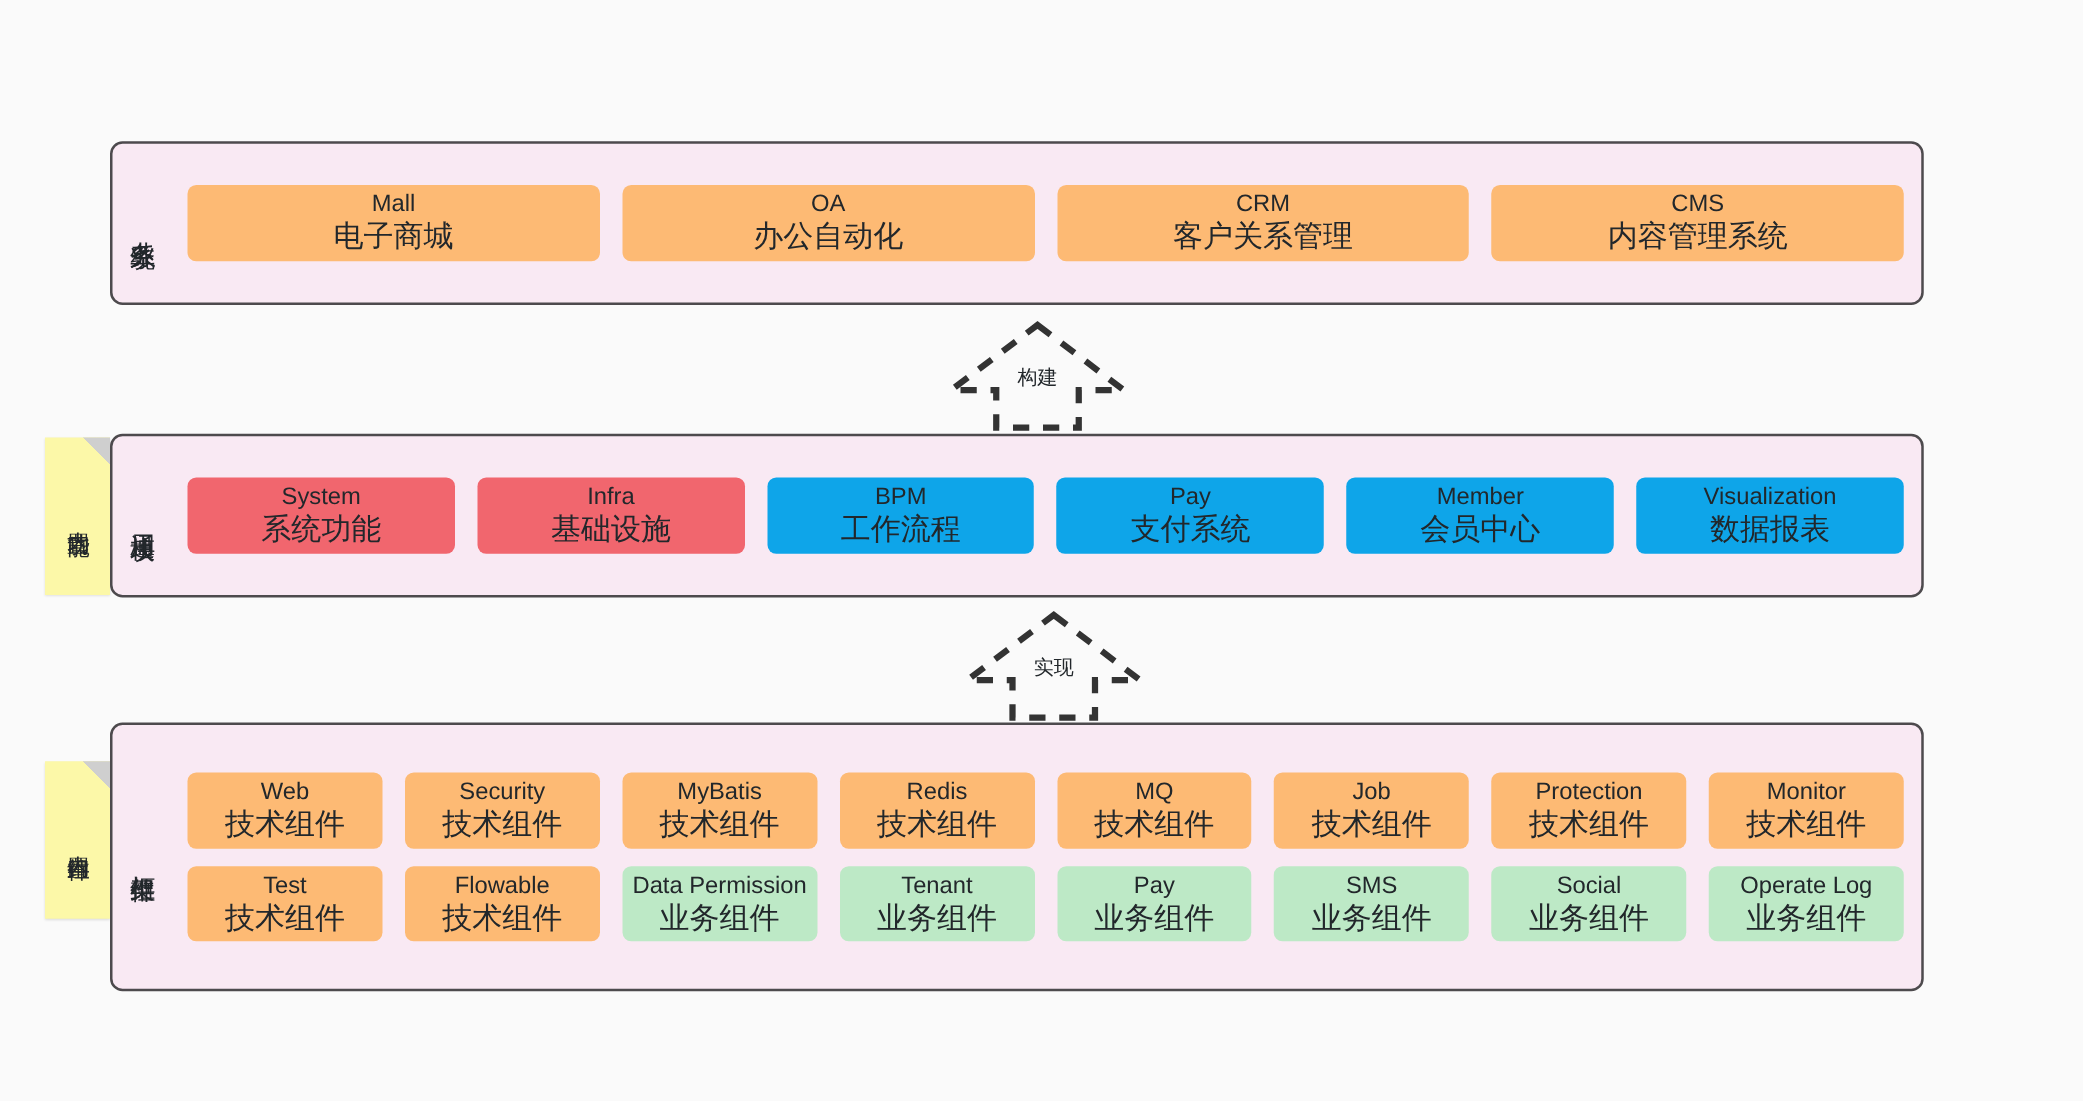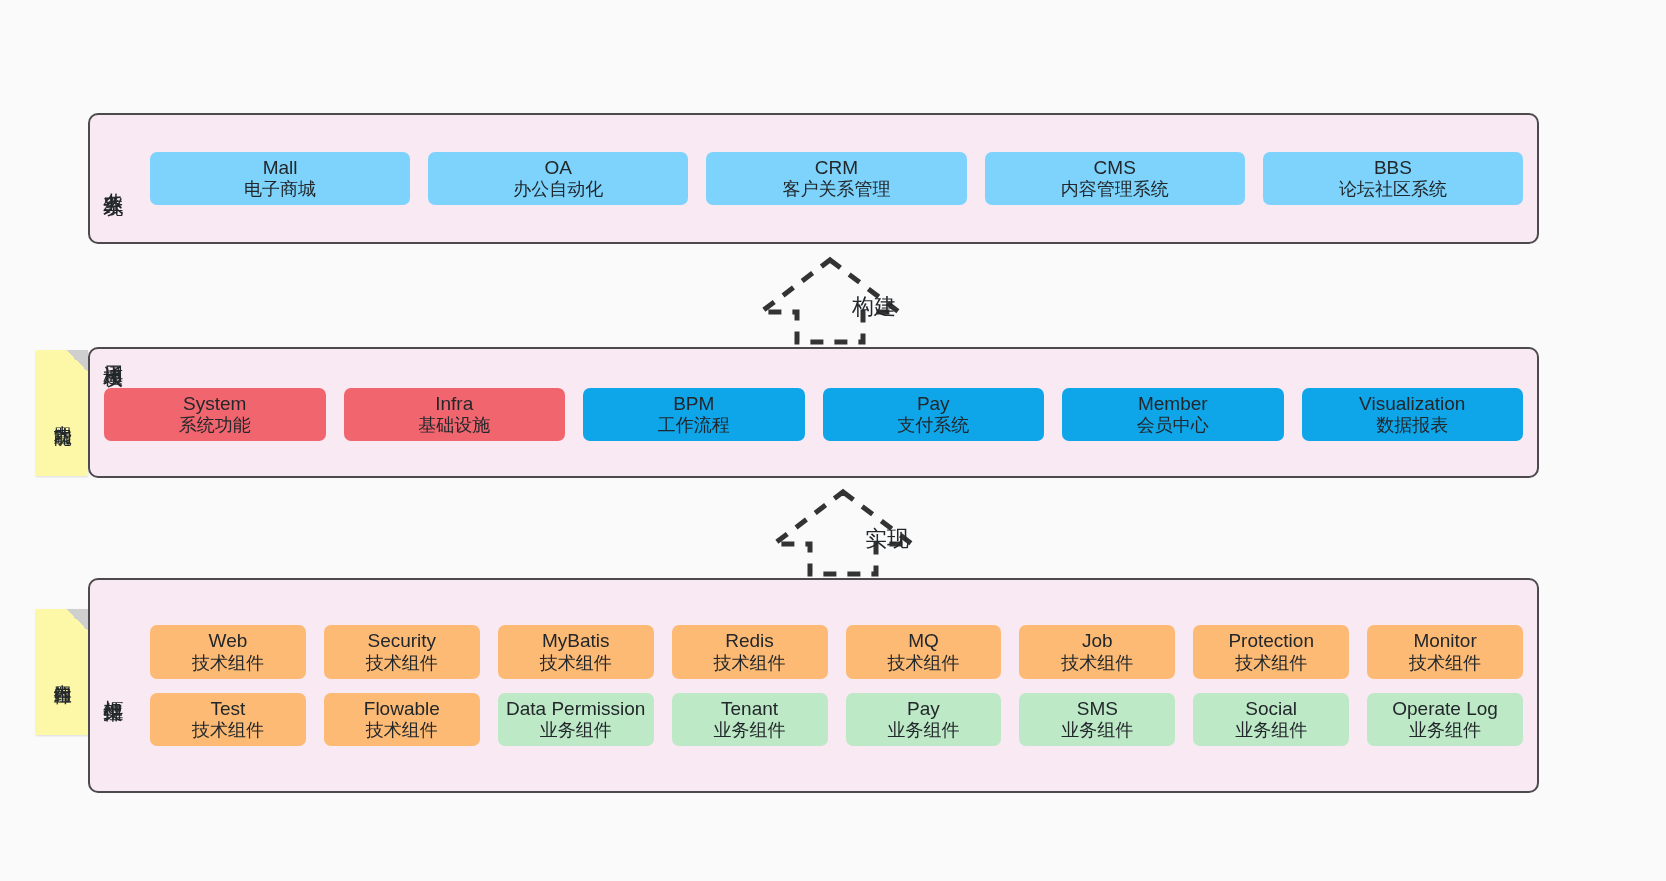--- a/index.html
+++ b/index.html
@@ -52,32 +52,32 @@
     display: flex;
     flex-direction: column;
     align-items: center;
     justify-content: center;
     text-align: center;
     line-height: 1.22;
     color: #22272b;
     padding: 4px 6px;
   }
   .cell .en { font-size: 19px; }
-  .cell .cn { font-size: 18px; }
-
-  
-  .c-blue      { background: #7dd3fc; }
+  .cell .cn { font-size: 24px; }
+
+  
+  .c-blue      { background: #fdba74; }
   .c-red       { background: #f1666e; }
   .c-pink      { background: #0ea5e9; }
   .c-green     { background: #fdba74; }
   .c-lgreen    { background: #bde9c6; }
 
   
   #layer-business { left: 88px;  top: 113px; width: 1451px; height: 131px; }
-  #layer-common   { left: 88px;  top: 347px; width: 1451px; height: 131px; flex-direction: column; }
+  #layer-common   { left: 88px;  top: 347px; width: 1451px; height: 131px; }
   #layer-framework{ left: 88px;  top: 578px; width: 1451px; height: 215px; }
 
   
   .sticky {
     position: absolute;
     background: #fcf8a8;
     width: 52px;
     display: flex;
     align-items: center;
     justify-content: center;
@@ -99,25 +99,24 @@
   }
   #sticky-common    { left: 36px; top: 350px; height: 126px; }
   #sticky-framework { left: 36px; top: 609px; height: 126px; }
 
   
   .gen-arrow { position: absolute; }
   .gen-arrow .label {
     position: absolute;
     left: 50%;
     transform: translateX(-50%);
-    font-size: 22px;
+    font-size: 16px;
     color: #22272b;
     background: transparent;
     white-space: nowrap;
-    margin-left: 44px;
   }
   #arrow-build  { left: 755px; top: 254px; width: 150px; height: 92px; }
   #arrow-impl   { left: 768px; top: 486px; width: 150px; height: 92px; text-align: center; }
   #arrow-build .label  { top: 38px; }
   #arrow-impl  .label  { top: 38px; }
   .gen-arrow svg { display: block; }
 </style>
 </head>
 <body>
 
@@ -136,24 +135,20 @@
           <span class="cn">办公自动化</span>
         </div>
         <div class="cell c-blue">
           <span class="en">CRM</span>
           <span class="cn">客户关系管理</span>
         </div>
         <div class="cell c-blue">
           <span class="en">CMS</span>
           <span class="cn">内容管理系统</span>
         </div>
-        <div class="cell c-blue">
-          <span class="en">BBS</span>
-          <span class="cn">论坛社区系统</span>
-        </div>
       </div>
     </div>
   </div>
 
   <div class="gen-arrow" id="arrow-build">
     <svg width="150" height="92" viewBox="0 0 150 92">
       <path d="M75 6 L144 58 L108 58 L108 88 L42 88 L42 58 L6 58 Z" fill="none" stroke="#333" stroke-width="5" stroke-dasharray="13 11" stroke-linejoin="miter"></path>
     </svg>
     <span class="label">构建</span>
   </div>

